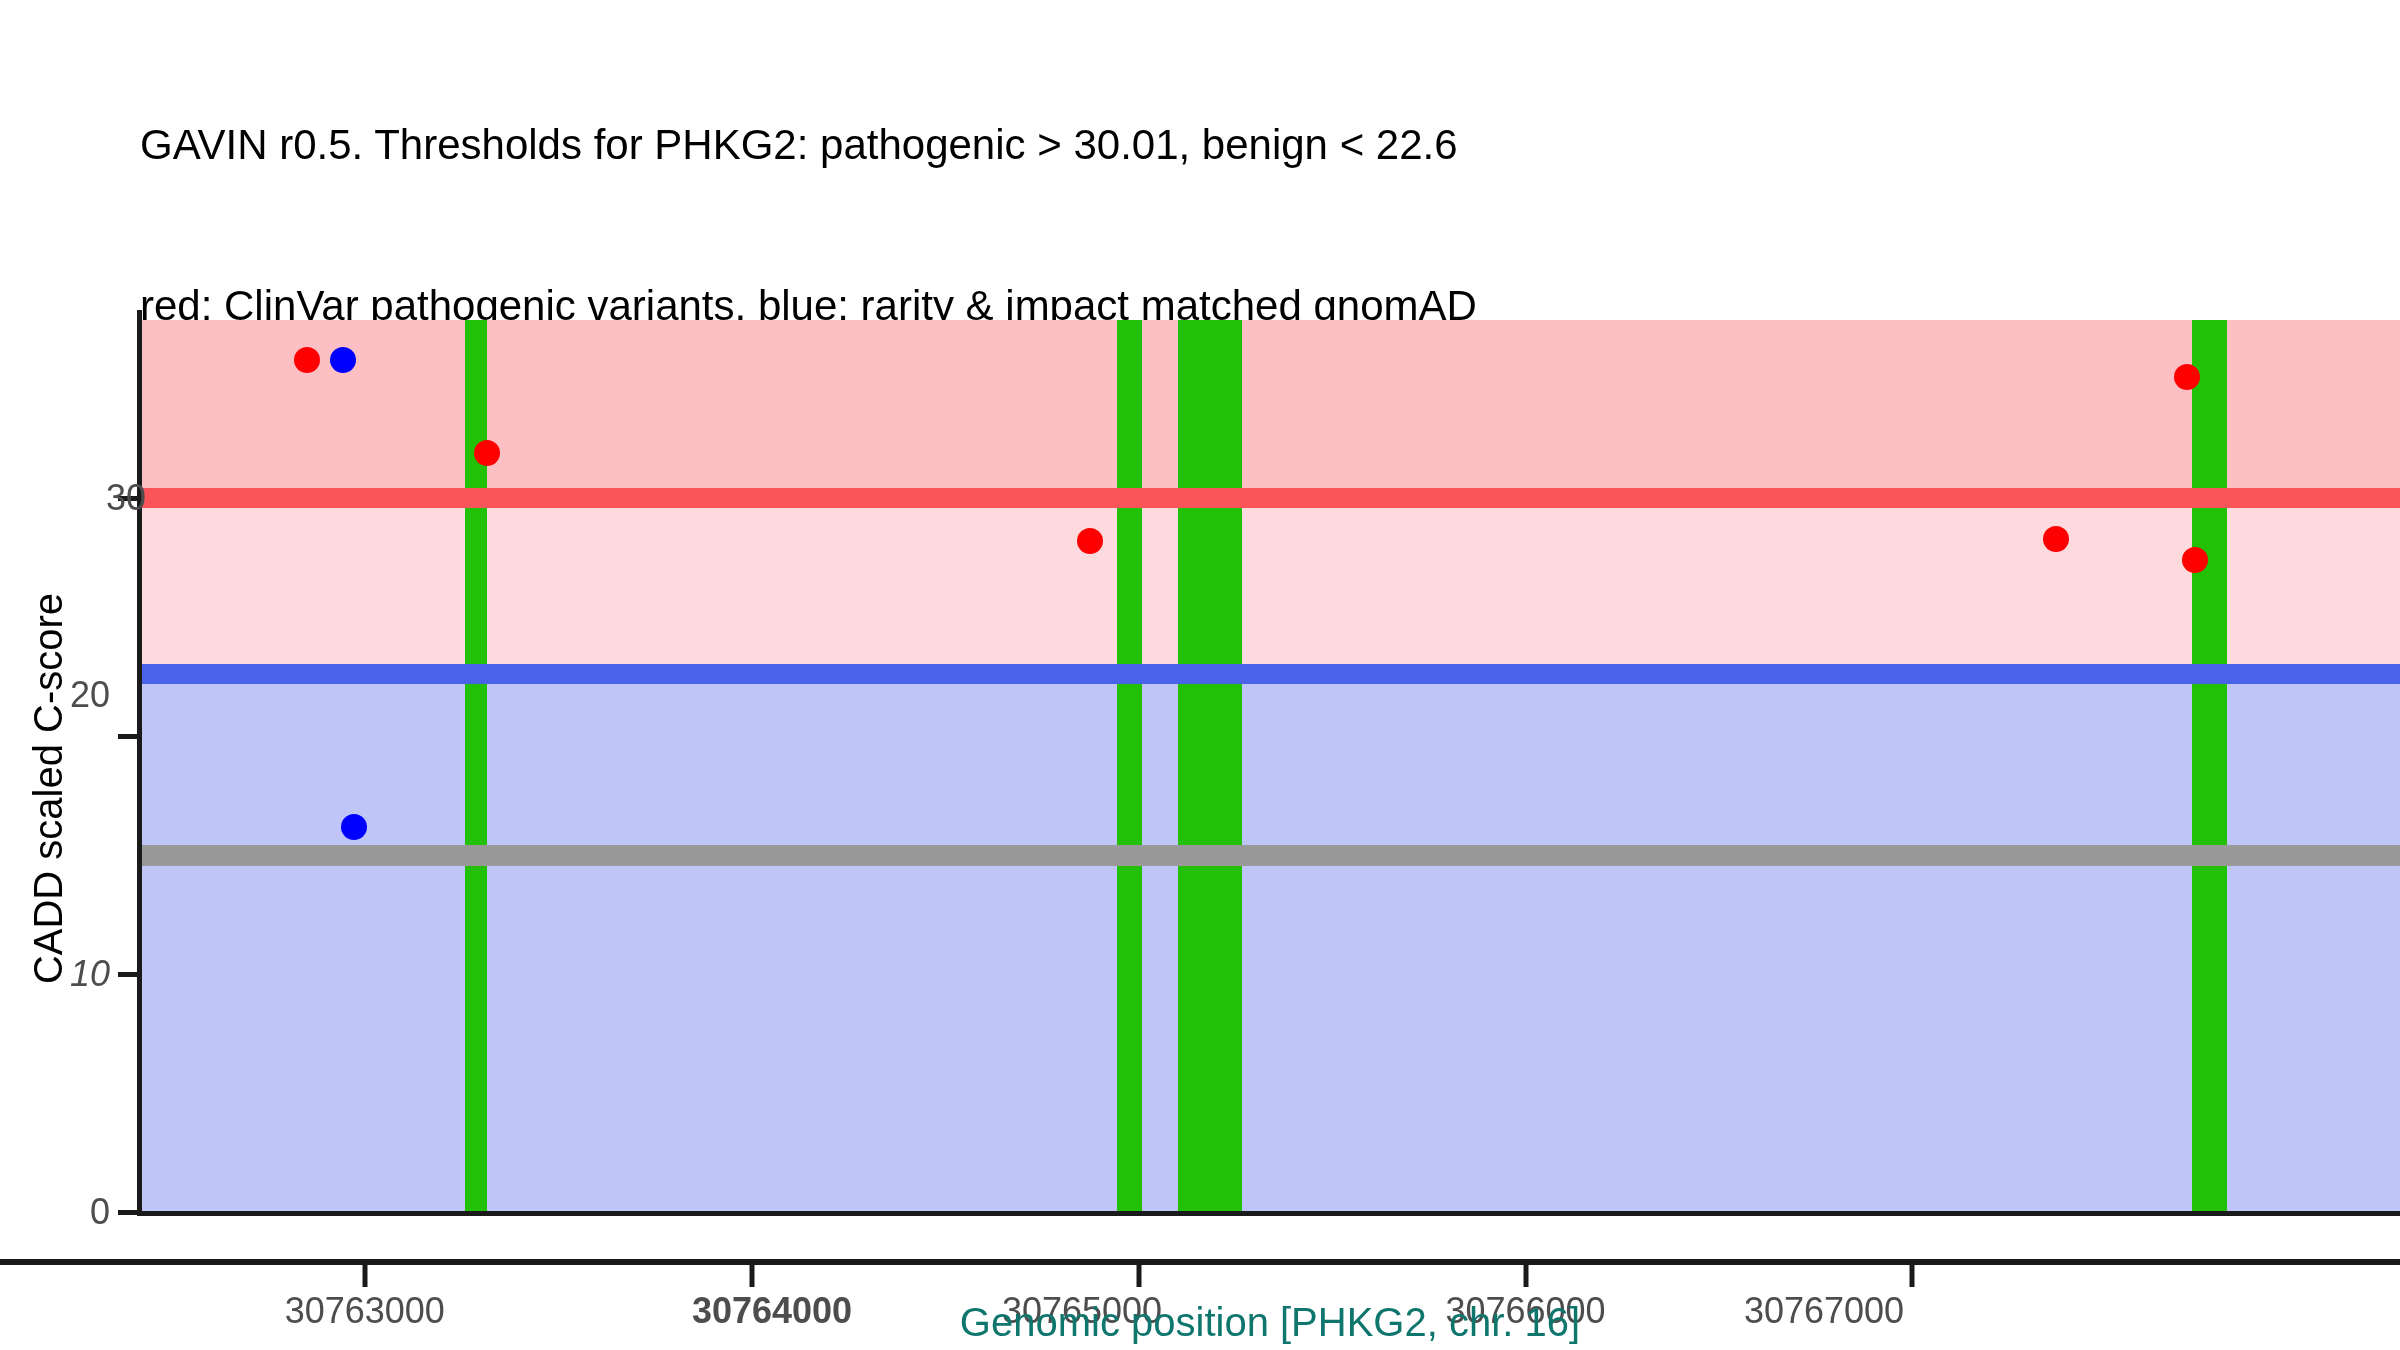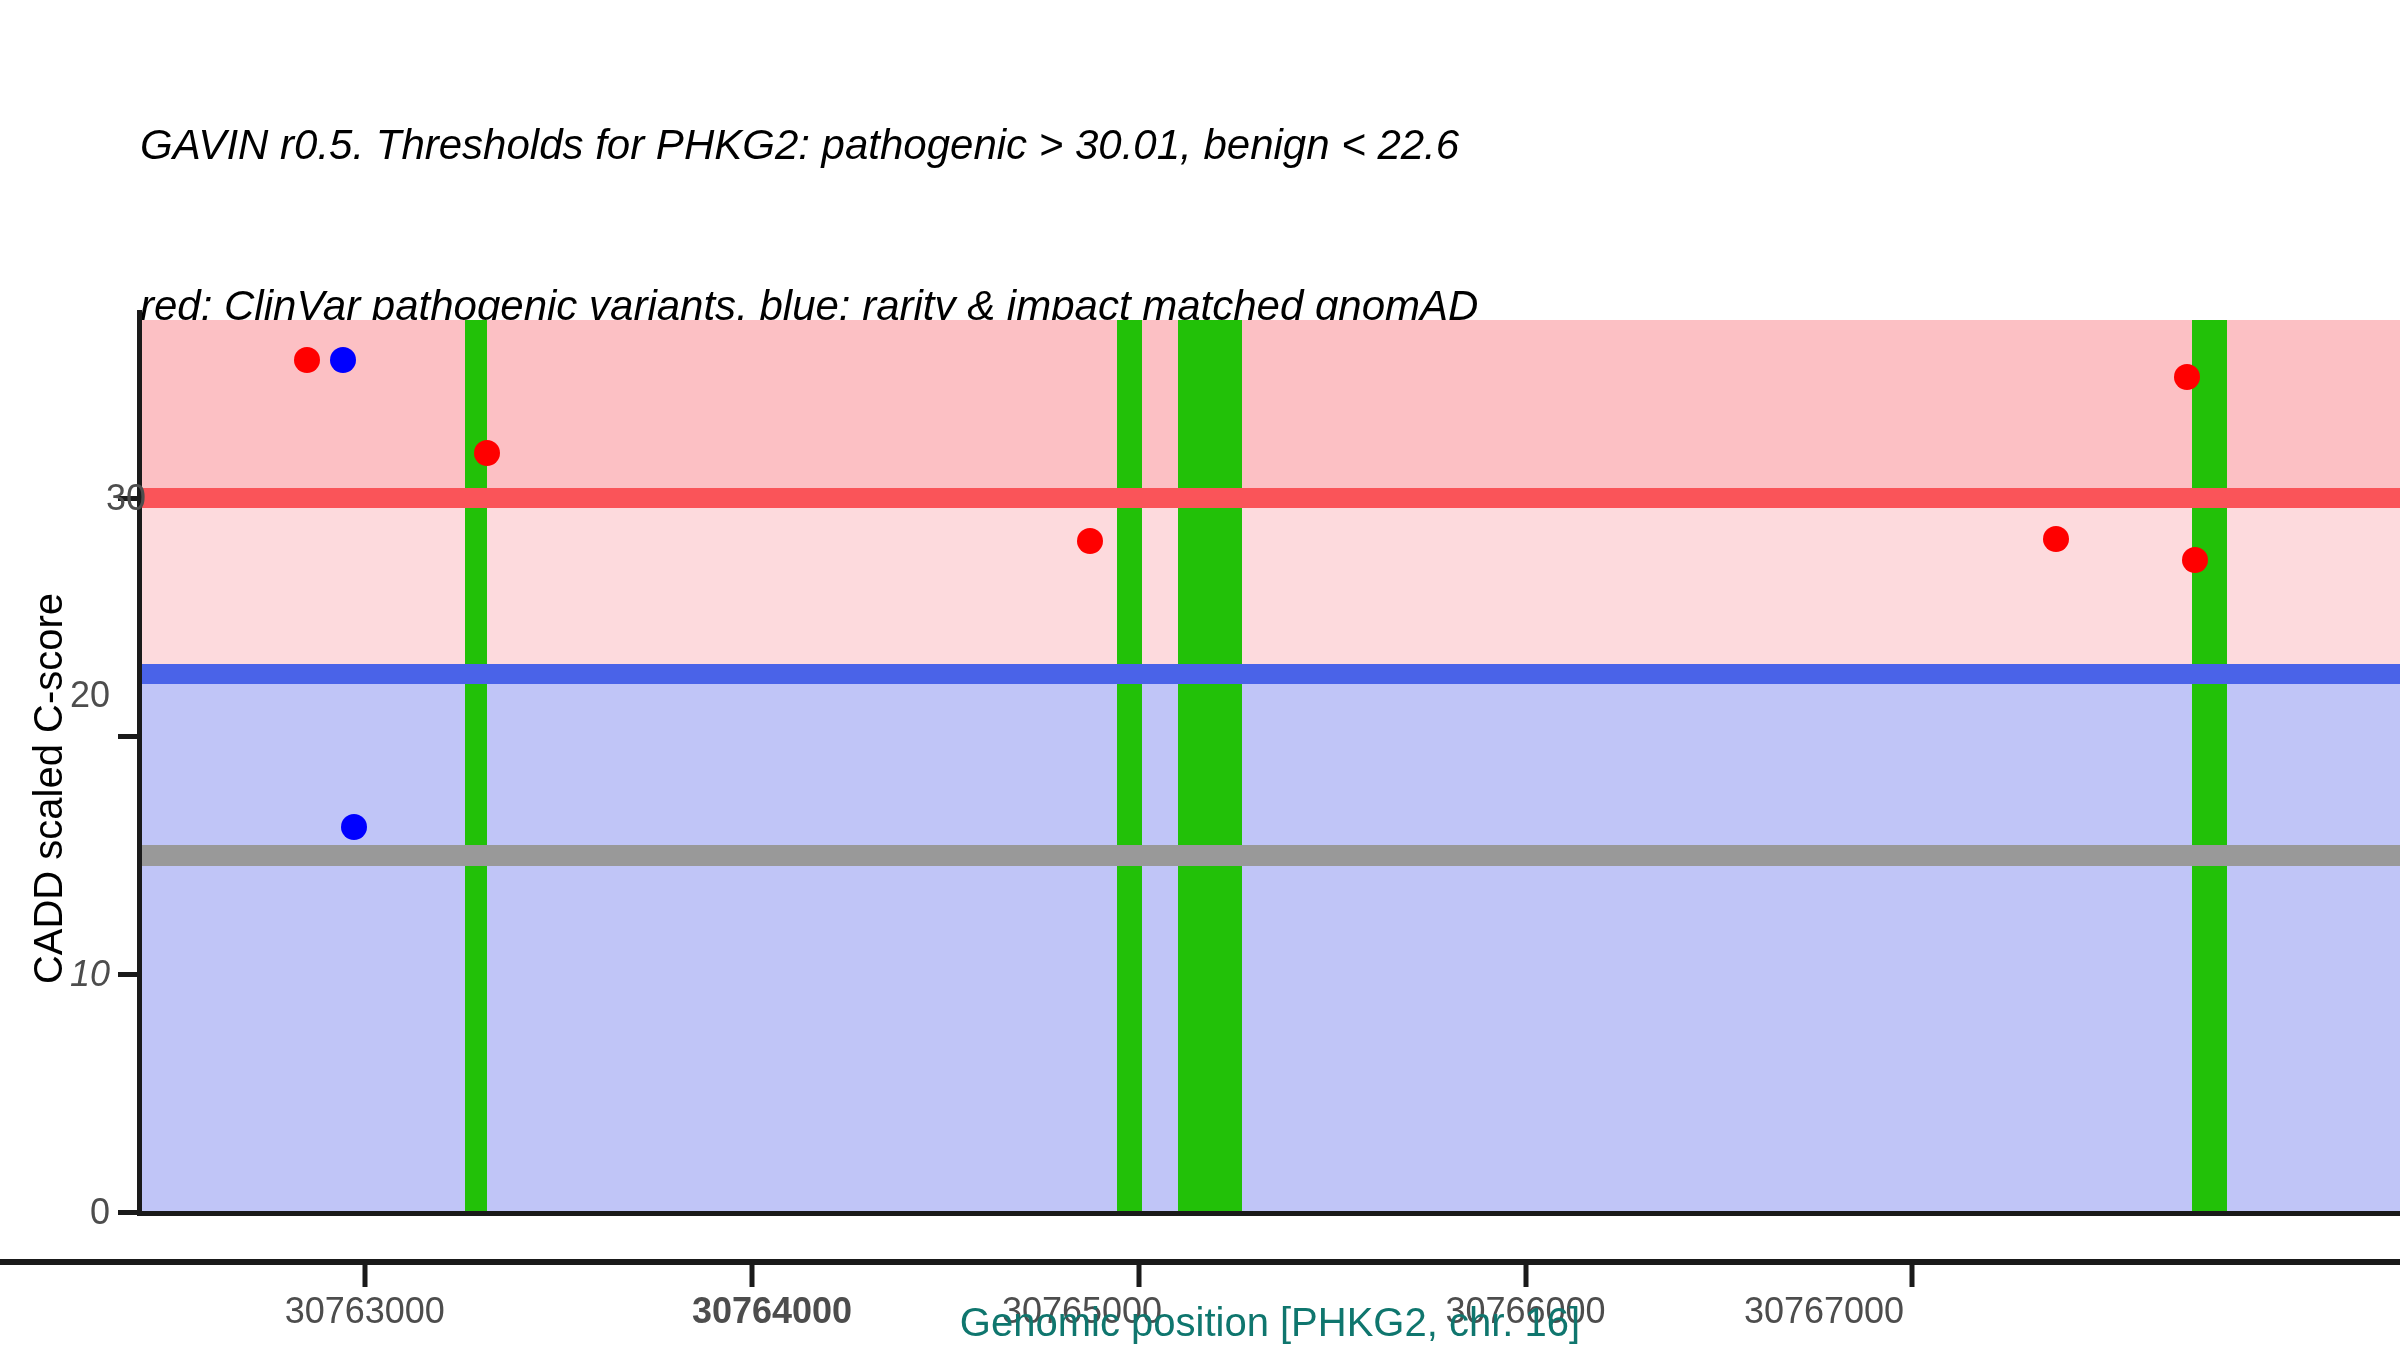--- a/index.html
+++ b/index.html
@@ -5,21 +5,21 @@
   html,body{margin:0;padding:0;}
   body{
     width:2400px;height:1350px;background:#ffffff;
     font-family:"Liberation Sans", sans-serif;
     overflow:hidden;position:relative;
   }
   #title-block{
     position:absolute;left:140px;top:10px;width:2200px;
     font-size:42px;line-height:1.28;color:#000000;white-space:pre;
   }
-  #title-block div{white-space:pre;font-style:italic;}
+  #title-block div{white-space:pre;}
 
   
   #panel{
     position:absolute;left:140px;top:320px;width:2260px;height:892px;
     overflow:hidden;background:#ffffff;
   }
   .band{position:absolute;left:0;width:100%;}
   .hline{position:absolute;left:0;width:100%;}
   .exon{position:absolute;top:0;height:100%;background:#22c108;}
   .pt{position:absolute;width:26px;height:26px;border-radius:50%;

